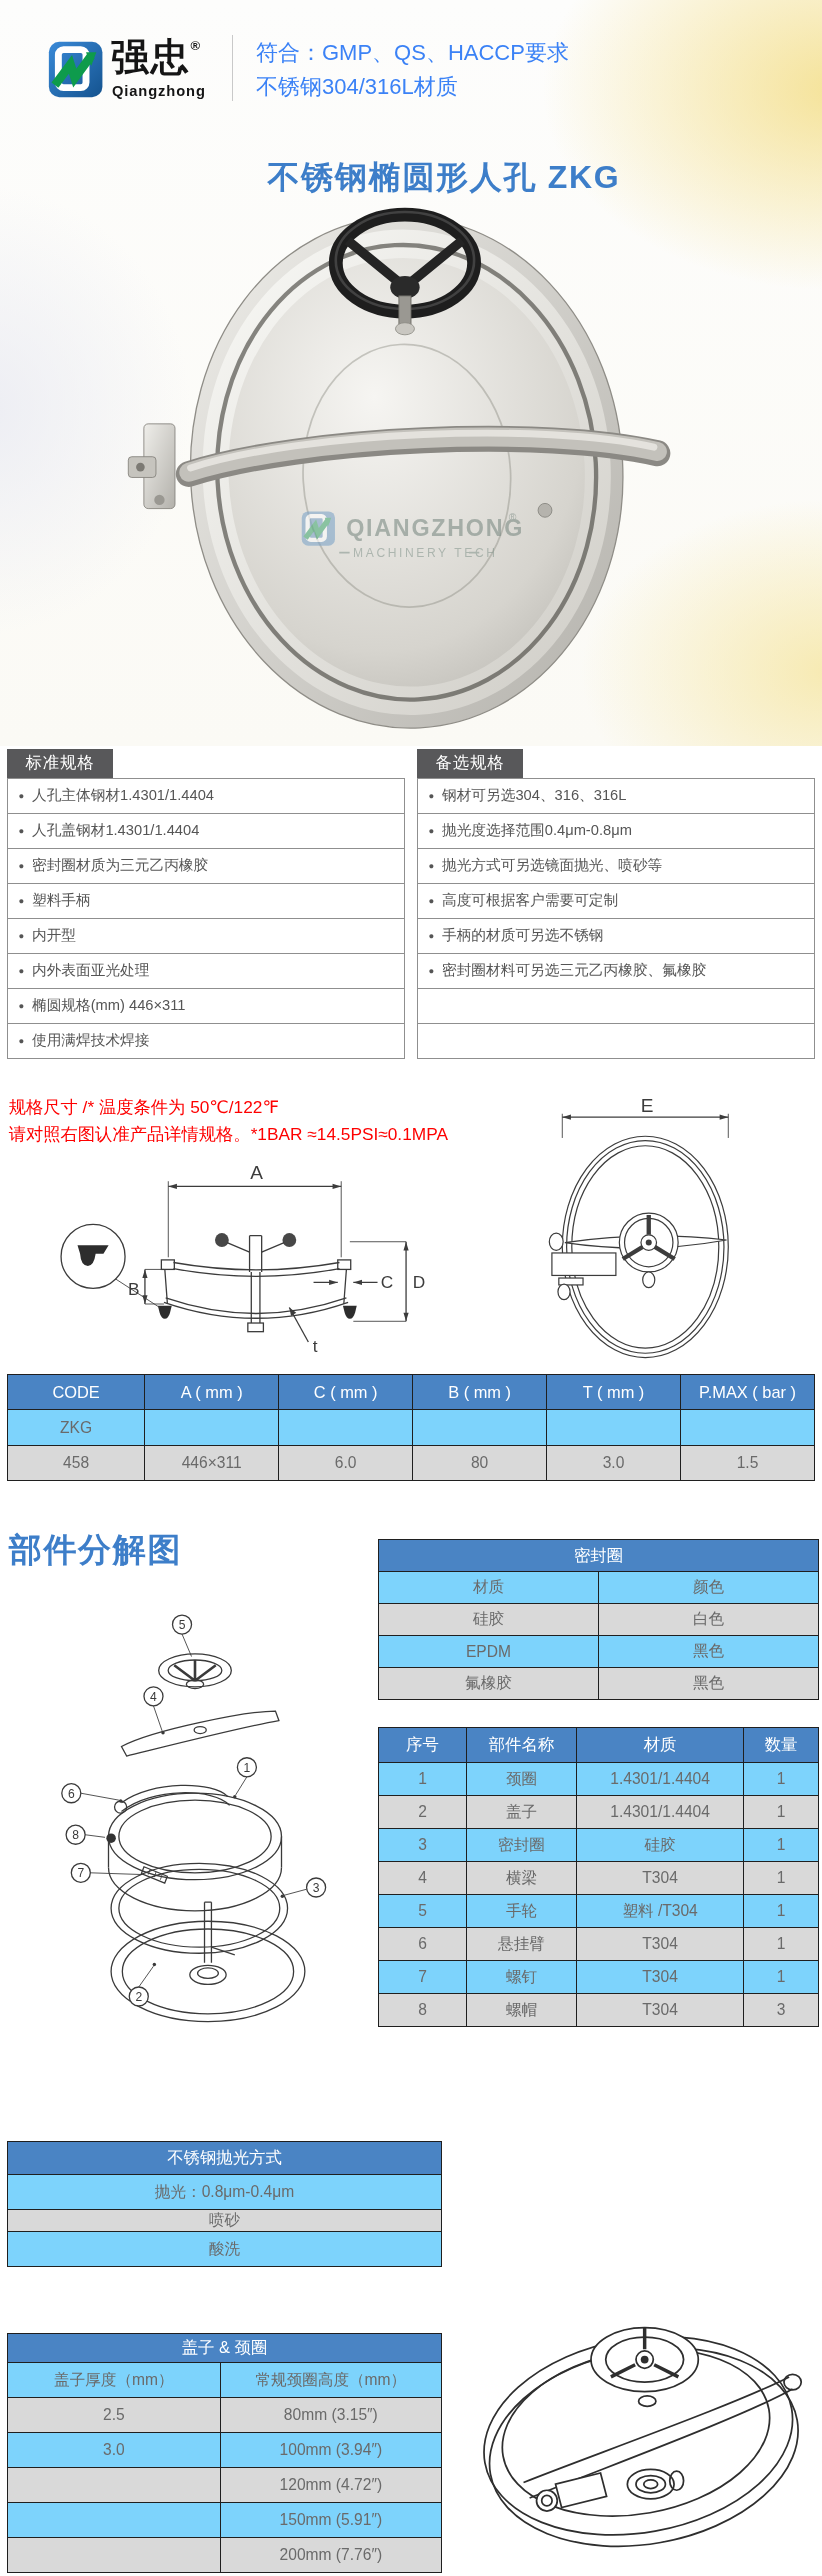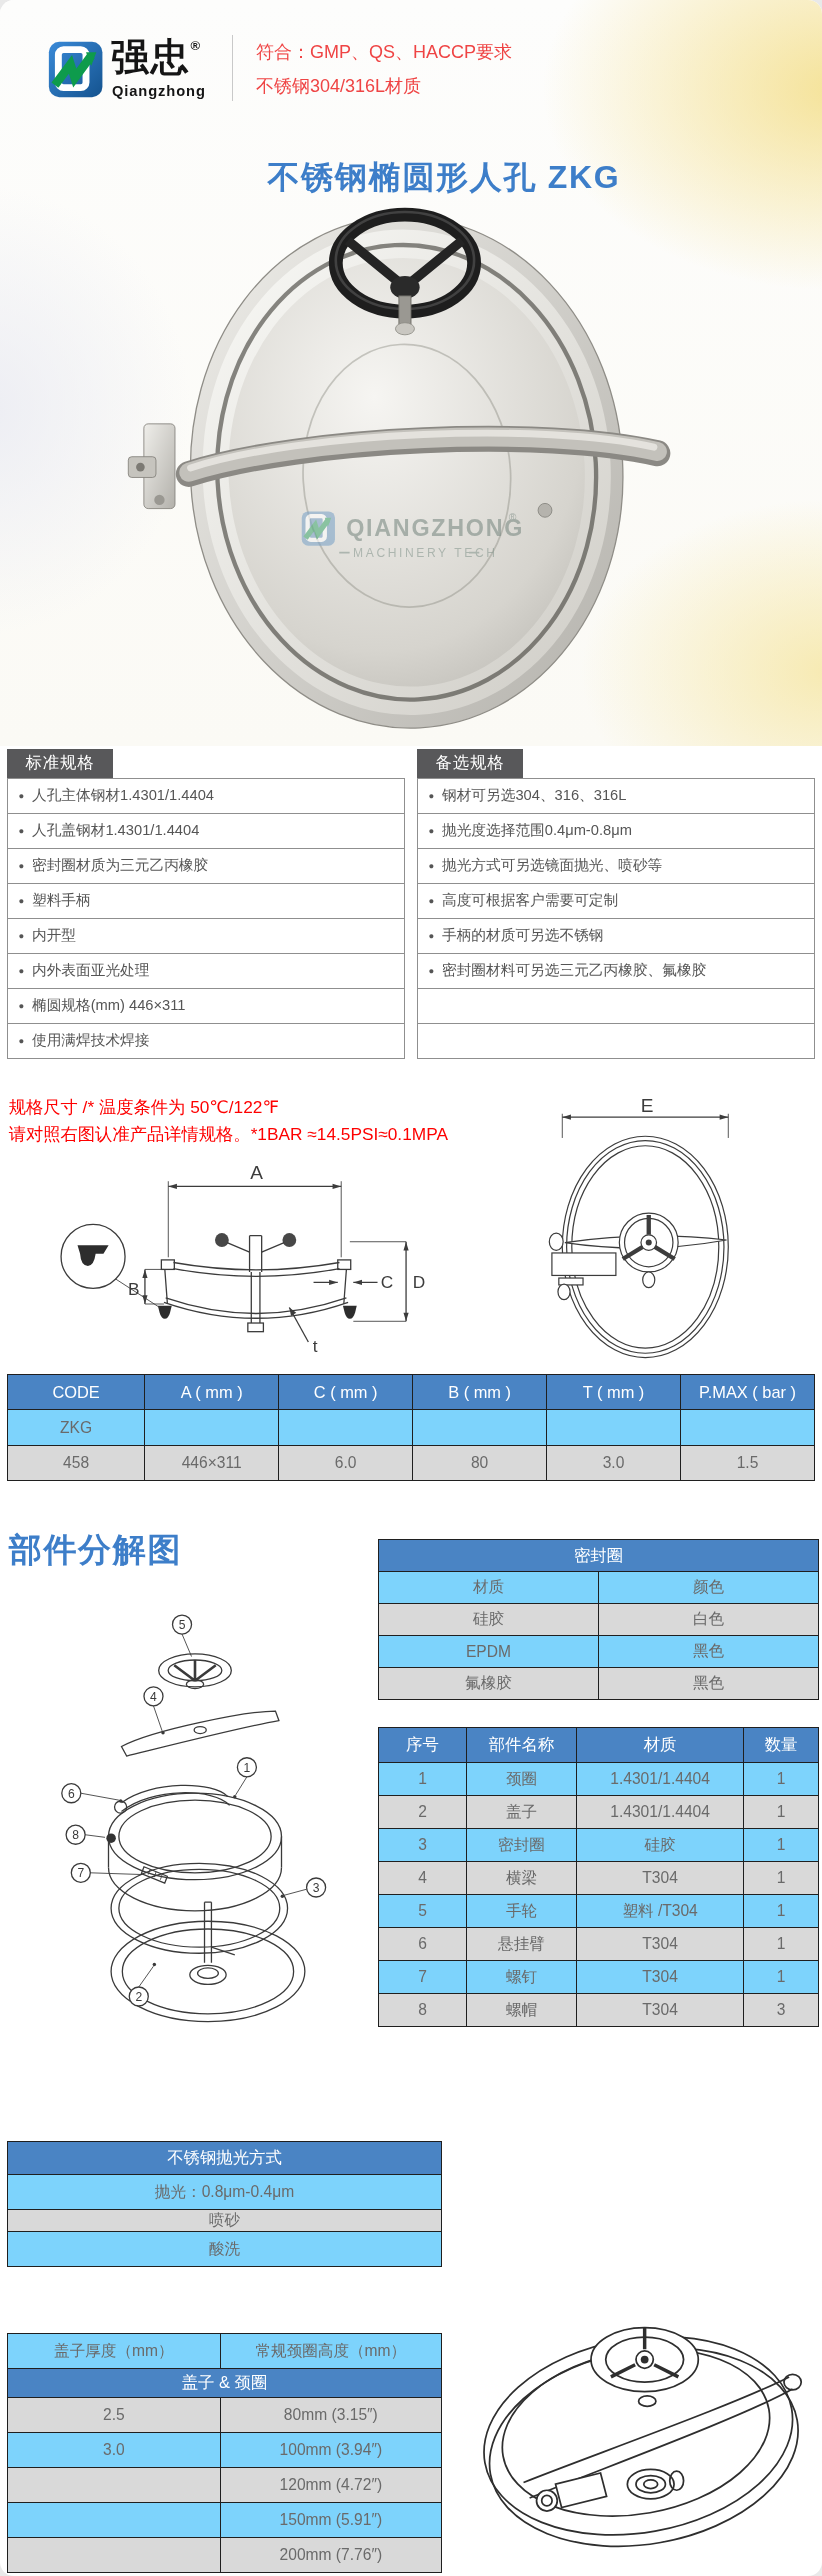--- a/index.html
+++ b/index.html
@@ -1,31 +1,31 @@
 <!DOCTYPE html>
 <html style="font-size:14px"><head>
 <meta charset="utf-8">
 <style>
   html,body{margin:0;padding:0;background:#e9e9e9;}
   #page{position:relative;width:822px;height:2576px;background:#ffffff;overflow:hidden;
-        font-family:"Liberation Sans","DejaVu Sans",sans-serif;border-radius:14px;}
+        font-family:"Liberation Sans","DejaVu Sans",sans-serif;}
   .abs{position:absolute;}
   
   #hero{left:0;top:0;width:822px;height:746px;
     background:
       radial-gradient(60% 45% at 102% 12%, rgba(243,220,128,.8), rgba(243,220,128,0) 60%),
       radial-gradient(55% 42% at 101% 90%, rgba(246,231,166,.85), rgba(246,231,166,0) 55%),
       radial-gradient(42% 50% at -2% 55%, rgba(235,236,243,.9), rgba(235,236,243,0) 60%),
       linear-gradient(#fdfdfc,#fbfaf5);}
   
   .logo-cn{font-size:38px;font-weight:bold;color:#151515;letter-spacing:1.7px;line-height:1;}
   .logo-reg{font-size:13px;font-weight:bold;color:#151515;vertical-align:top;}
   .logo-en{font-size:14.7px;font-weight:bold;color:#151515;letter-spacing:0.9px;}
   .vdiv{width:0.9px;height:66px;background:#c9c9c9;}
-  .tagline{font-size:18px;color:#ef4444;line-height:35px;white-space:nowrap;}
+  .tagline{font-size:22px;color:#3b82f6;line-height:35px;white-space:nowrap;}
   .page-title{width:822px;text-align:center;font-size:32px;font-weight:bold;color:#3d7ec9;letter-spacing:1.7px;}
   
   .spec-badge{width:106px;height:28.6px;background:#58585a;color:#fff;font-size:16.4px;
     display:flex;align-items:center;justify-content:center;letter-spacing:0.9px;}
   .spec-list{width:398px;border:0.9px solid #8f8f8f;border-bottom:none;background:#fff;box-sizing:border-box;}
   .spec-row{height:35px;border-bottom:0.9px solid #8f8f8f;display:flex;align-items:center;
     padding:0 10.4px;font-size:14.7px;color:#555;box-sizing:border-box;}
   .spec-row .bullet{font-size:9.5px;margin-right:7.8px;color:#555;}
   .notice{font-size:17.3px;color:#fe0000;line-height:27px;white-space:nowrap;}
   
@@ -493,26 +493,26 @@
     </tr>
   </tbody>
     </table>
 
   <table class="tbl abs" style="left:7px;top:2333px;width:435px;">
     <colgroup>
         <col style="width:49%">
         <col style="width:51%">
       </colgroup>
     <tbody>
-        <tr style="height:35px">
+        <tr style="height:29px">
+      <td class="hd" colspan="2">盖子 &amp; 颈圈</td>
+    </tr>
+    <tr style="height:35px">
       <td>盖子厚度（mm）</td>
       <td>常规颈圈高度（mm）</td>
-    </tr>
-    <tr style="height:29px">
-      <td class="hd" colspan="2">盖子 &amp; 颈圈</td>
     </tr>
     <tr style="height:35px" class="gray">
       <td>2.5</td>
       <td>80mm (3.15″)</td>
     </tr>
     <tr style="height:35px">
       <td>3.0</td>
       <td>100mm (3.94″)</td>
     </tr>
     <tr style="height:35px" class="gray">

